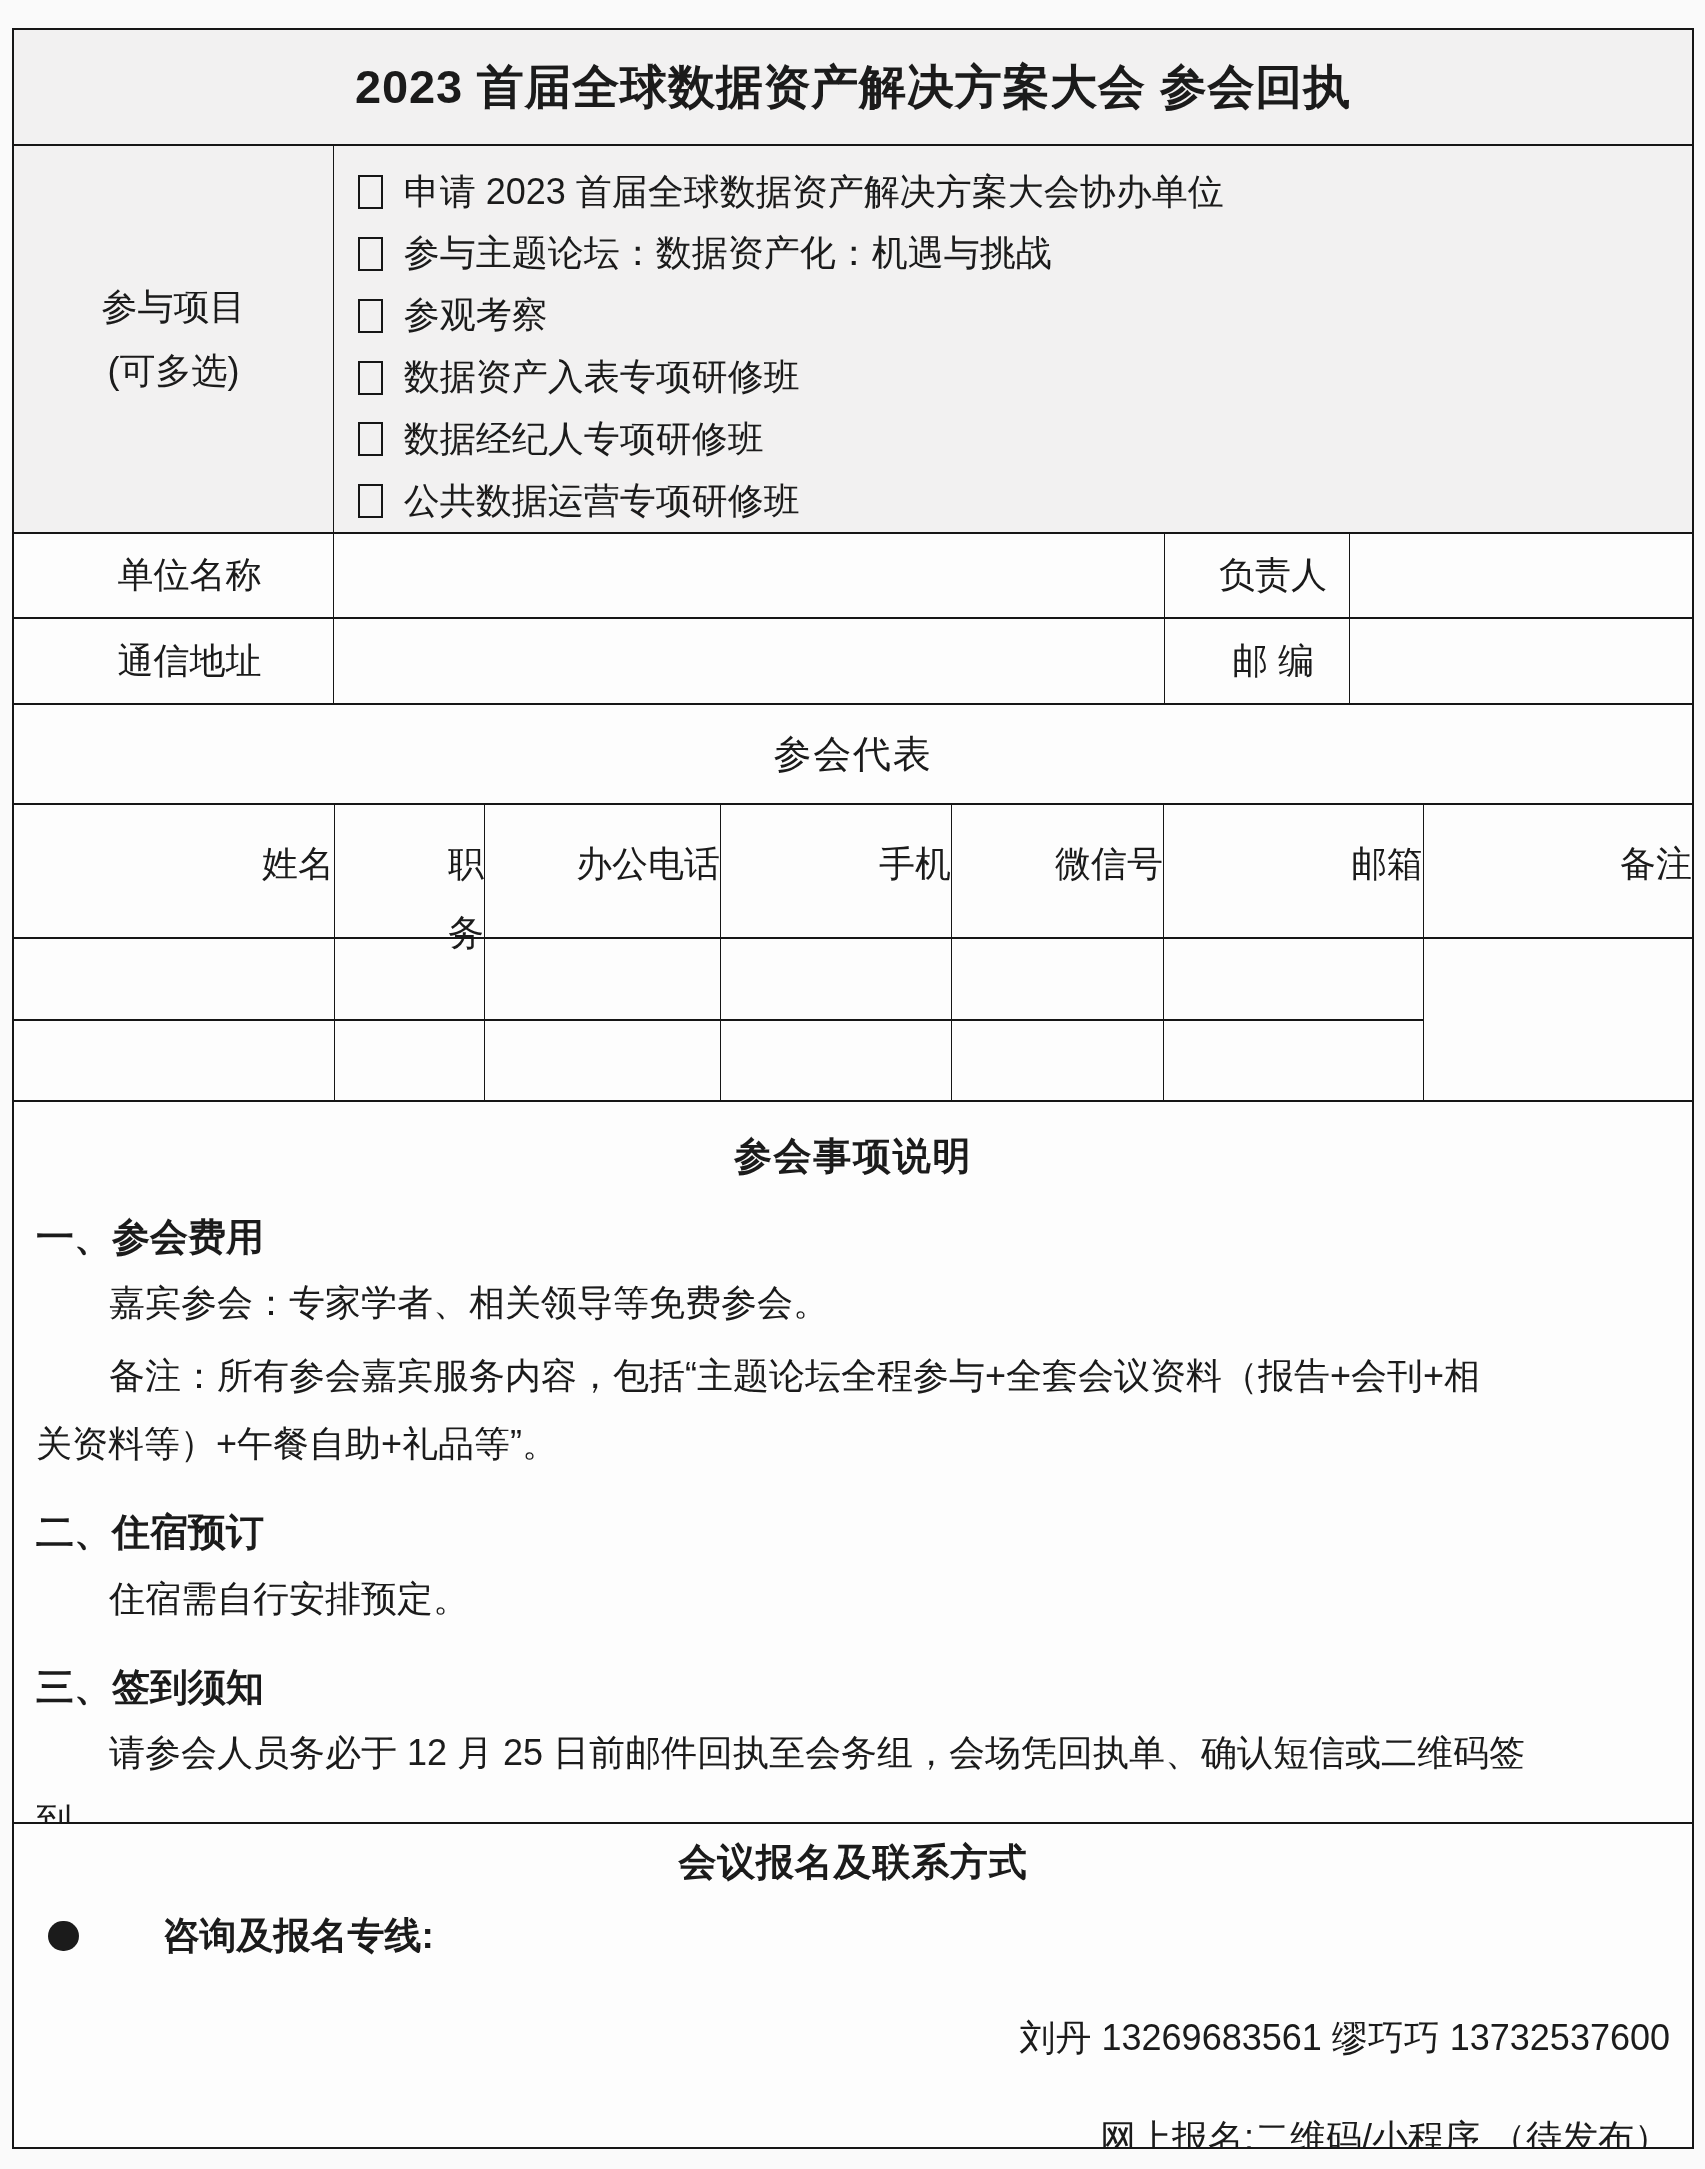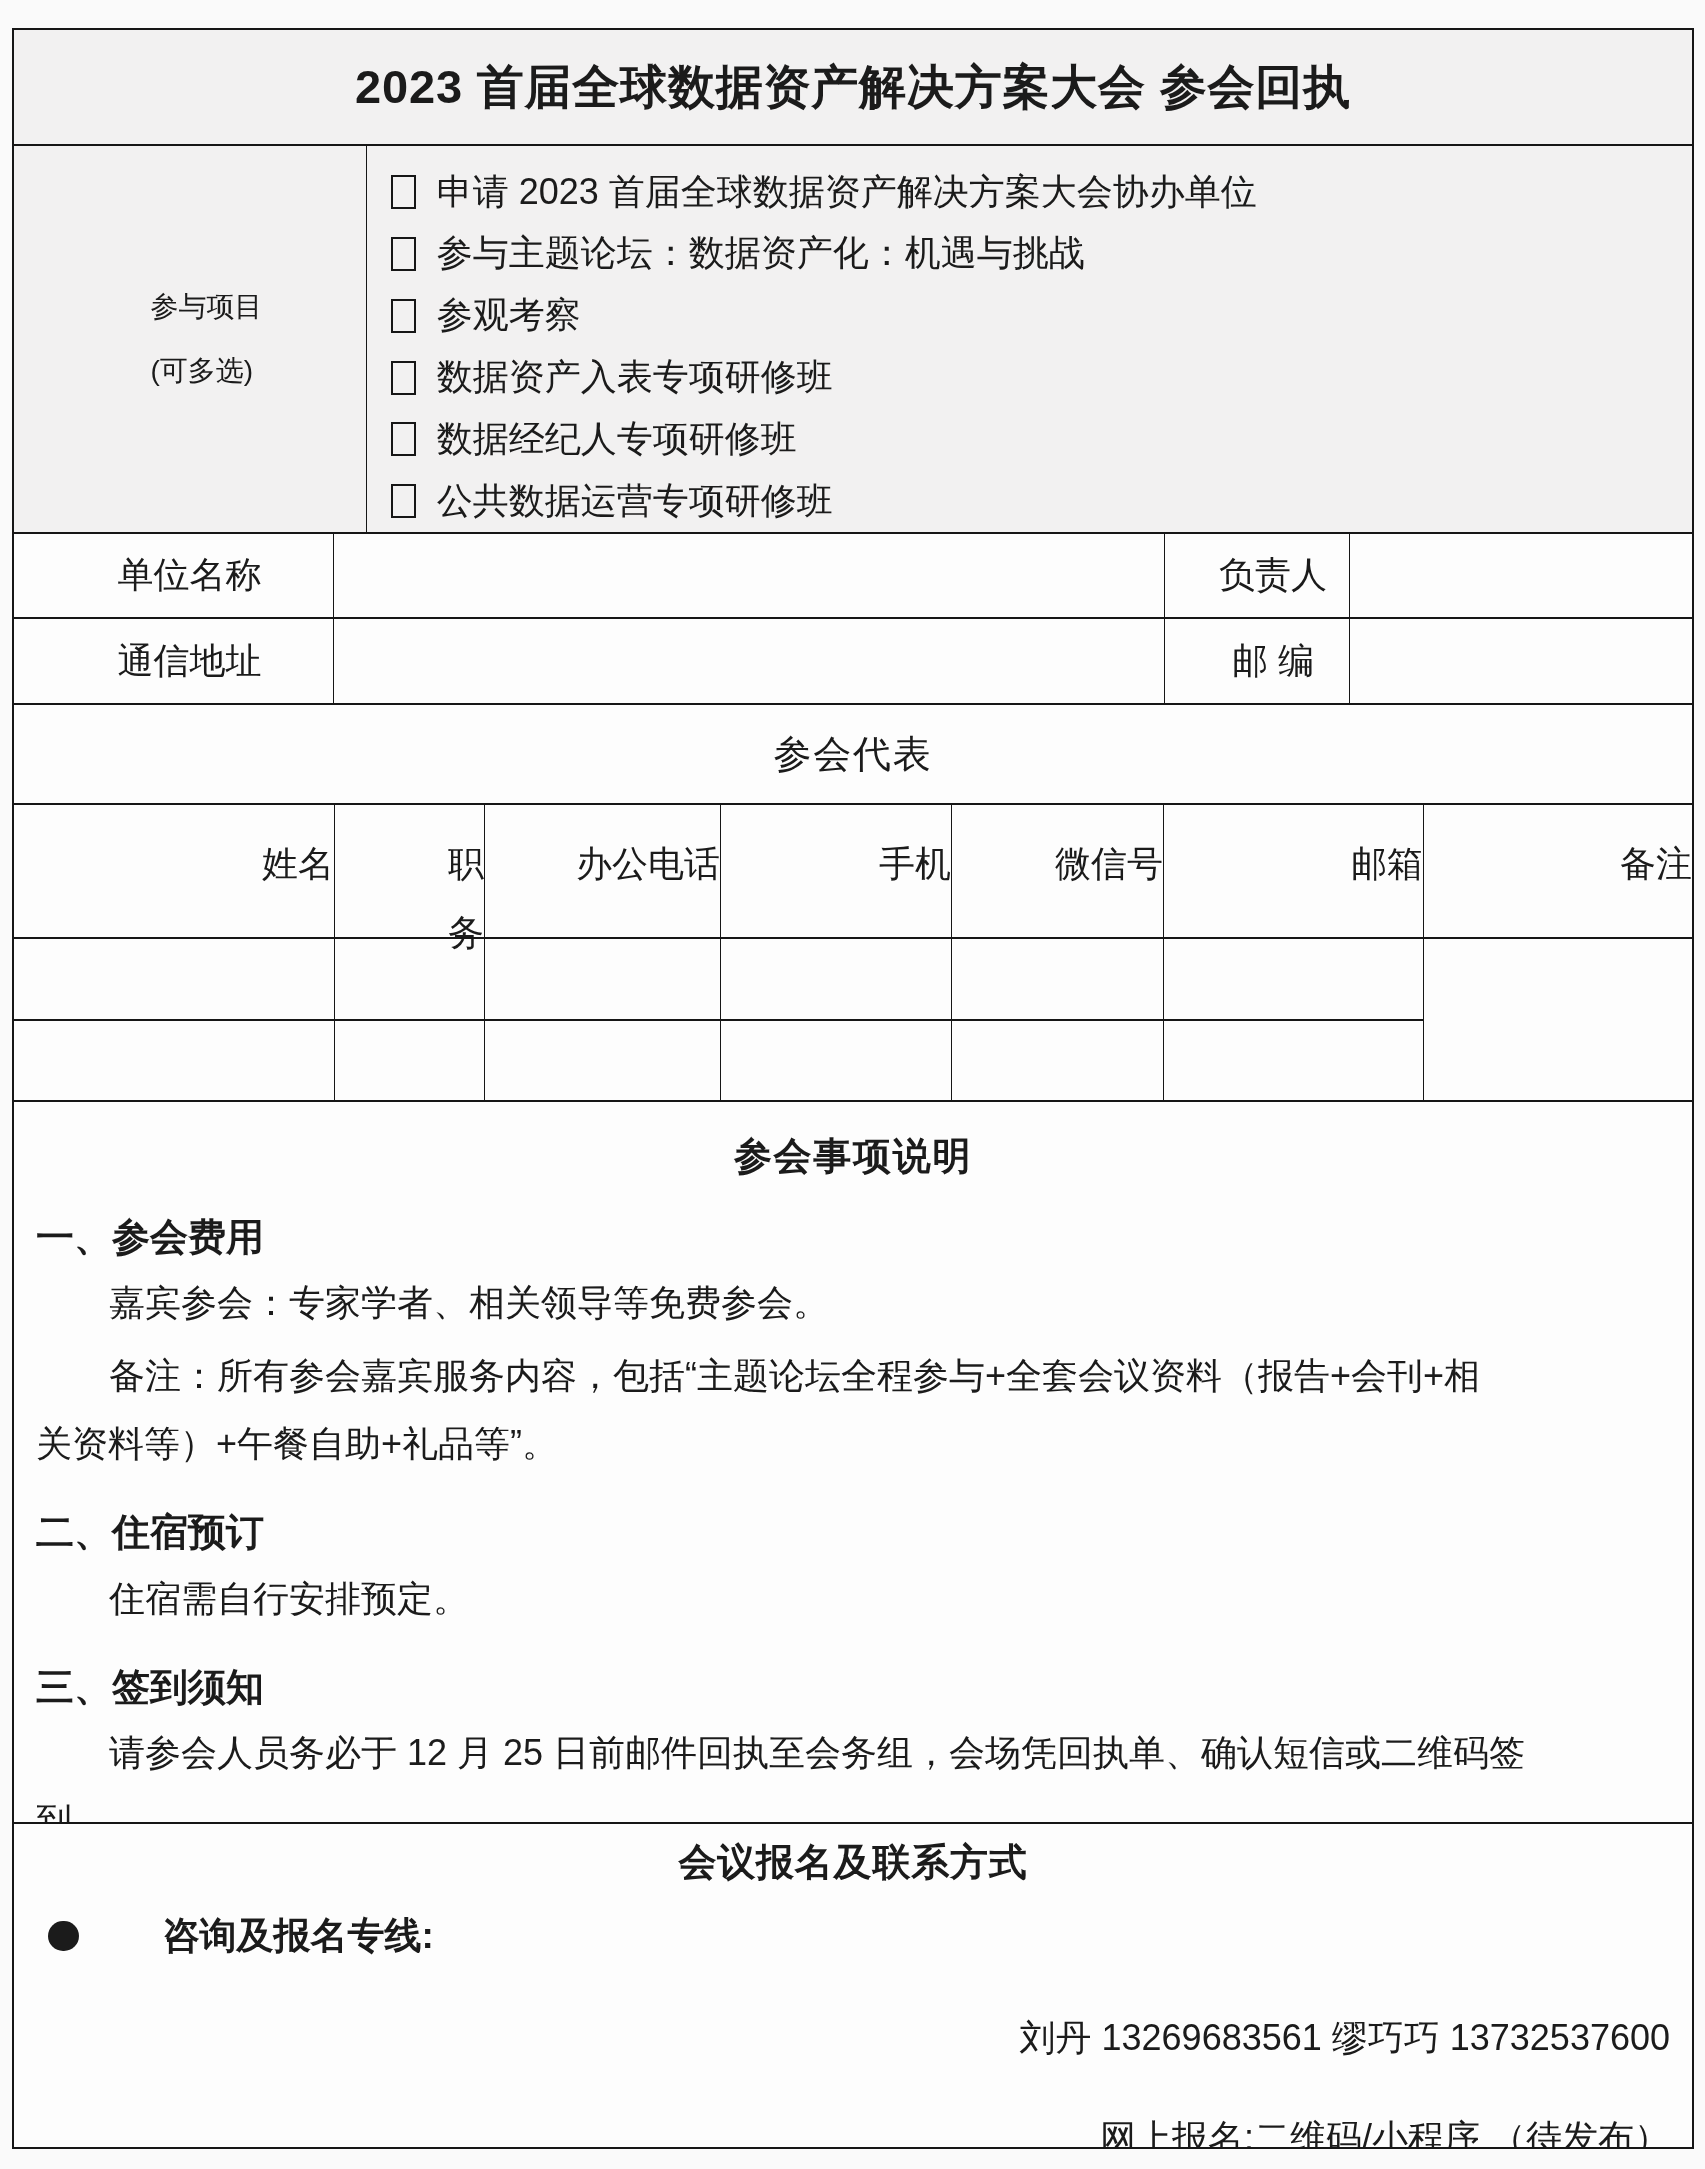--- a/index.html
+++ b/index.html
@@ -32,21 +32,21 @@
     height:114px;background:var(--gray);
     display:flex;align-items:center;justify-content:center;
     font-size:47px;font-weight:bold;letter-spacing:0.8px;
   }
 
   
   .r-projects{height:388px;background:var(--gray);display:flex;}
   .c-plabel{
     width:320px;border-right:1.7px solid var(--line);
     display:flex;align-items:center;justify-content:center;
-    font-size:28px;line-height:64px;white-space:pre-line;margin-left:33px;
+    font-size:36px;line-height:64px;text-align:center;white-space:pre-line;
   }
   .c-poptions{flex:1;padding:15.3px 8.5px 0 24px;display:flex;flex-direction:column;justify-content:center;}
   .opt{height:62px;display:flex;align-items:center;font-size:36px;}
   .chk{
     width:25.4px;height:34px;border:2.5px solid var(--line);
     display:inline-block;margin-right:20.3px;flex:none;background:transparent;
   }
 
   
   .r-fields{height:85px;display:flex;font-size:36px;}

